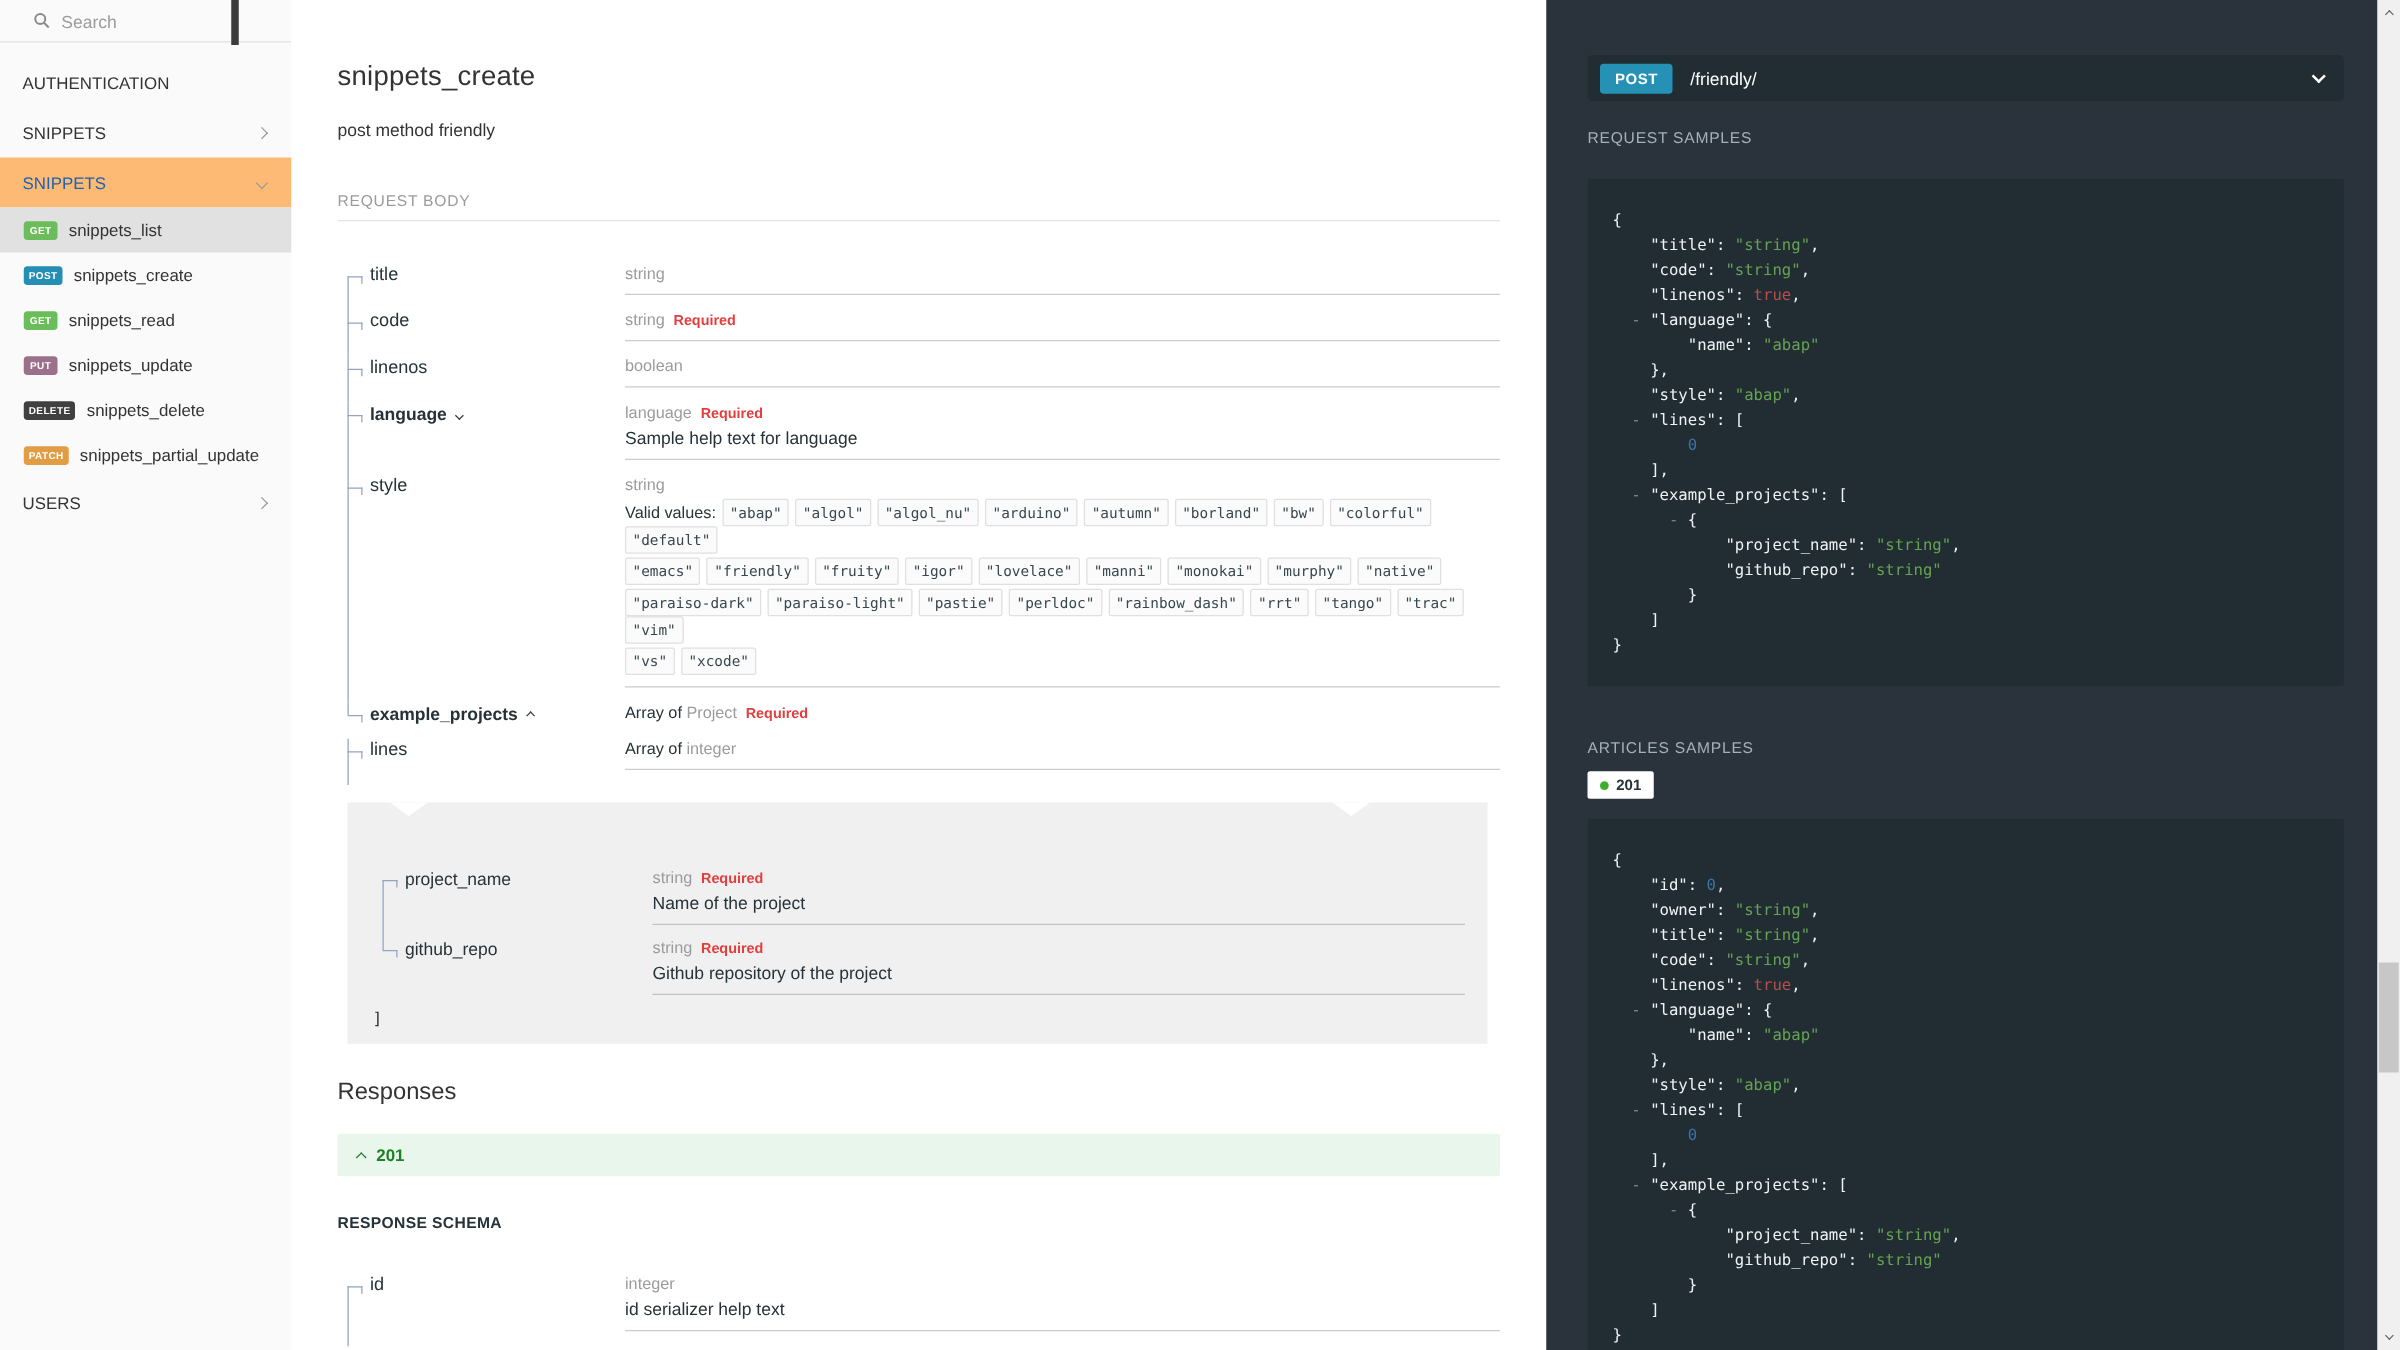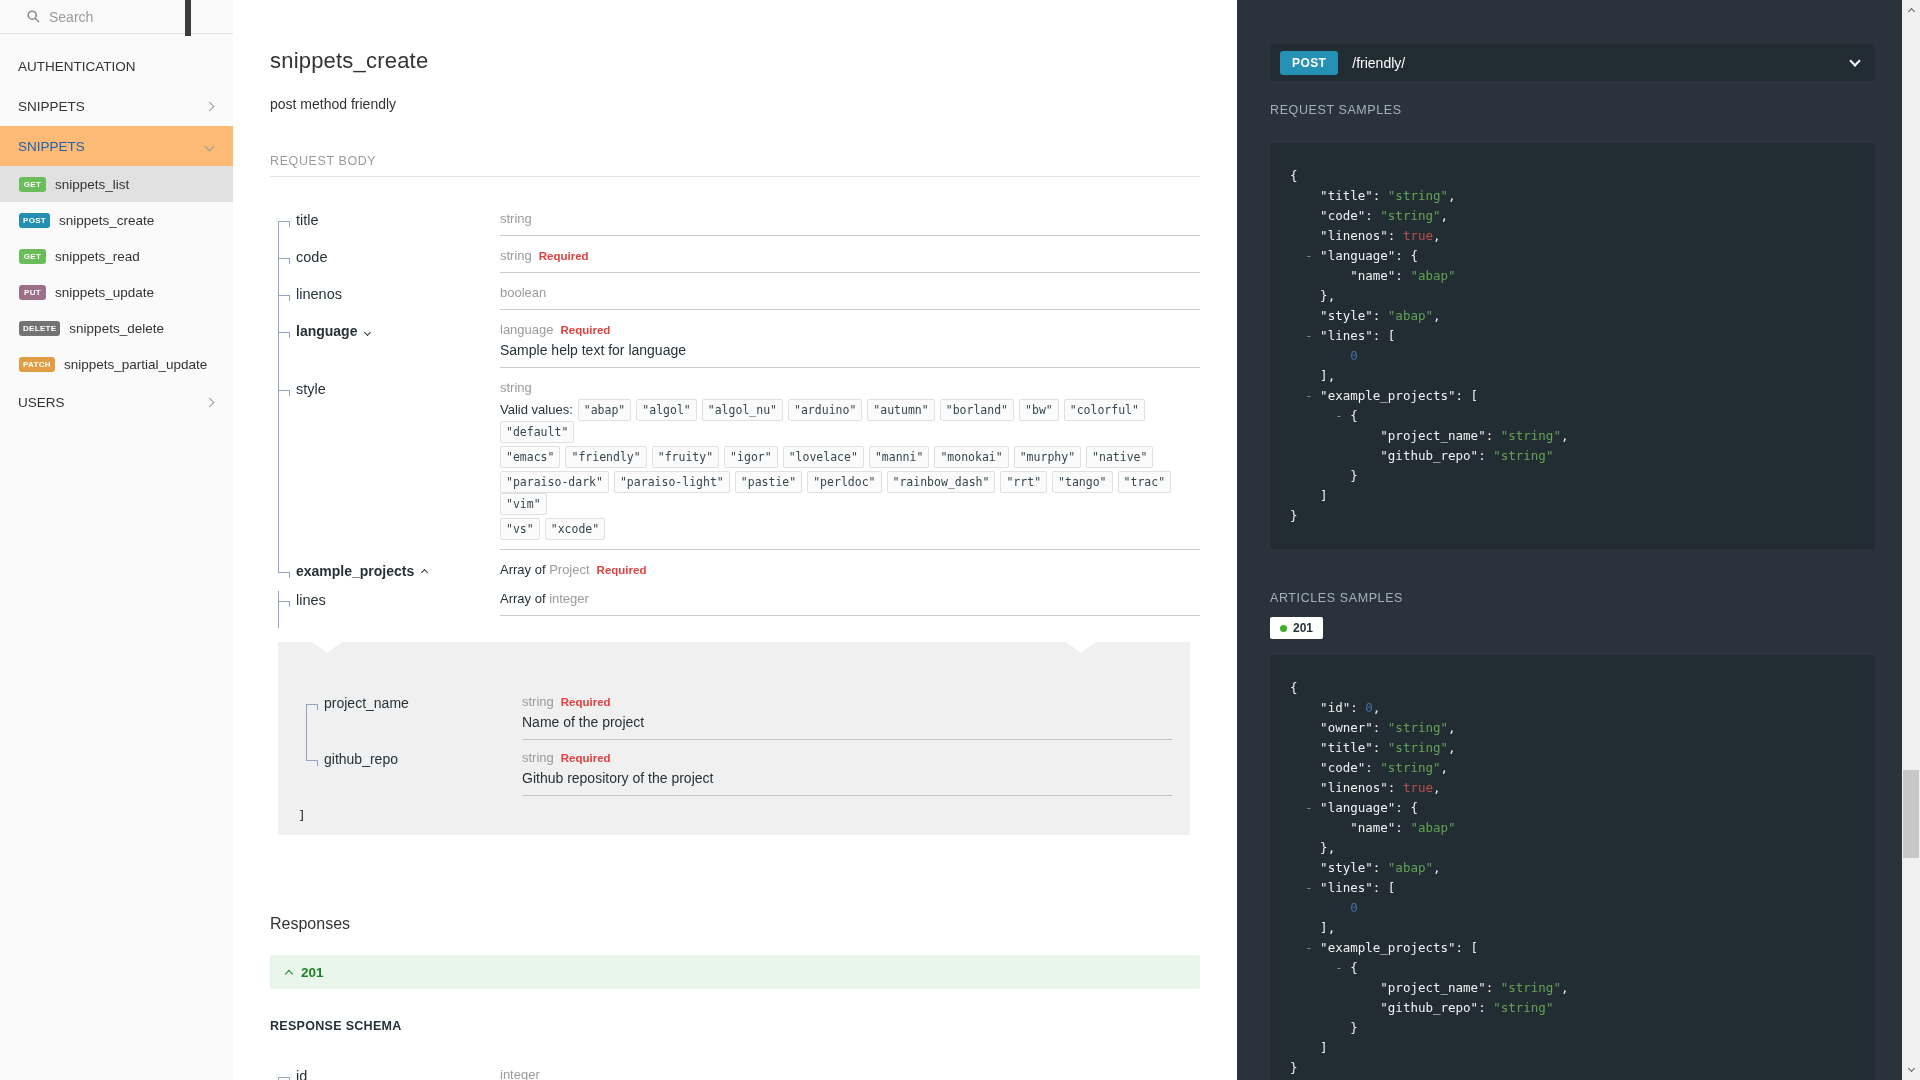--- a/index.html
+++ b/index.html
@@ -63,21 +63,21 @@
   .notch{position:absolute;top:0;width:0;height:0;border-left:15px solid transparent;border-right:15px solid transparent;border-top:11px solid #fff}
   .notch.n1{left:34px}
   .notch.n2{left:788px}
   .mono{font-family:"DejaVu Sans Mono",monospace;font-size:13px;color:#333}
   .array-close{margin-top:2px}
   .boxfields{margin-top:32px}
   .boxfields .fname{width:198px;font-size:14px}
   .boxfields .fdesc{border-bottom-color:#c2c2c2}
   .boxfields .frow{padding-bottom:10px}
 
-  .main h2{margin-top:80px;font-size:16px;font-weight:400;color:#333}
+  .main h2{margin-top:28px;font-size:19px;font-weight:400;color:#333}
   .resp-banner{margin-top:22px;height:34px;background:#e9f6ec;border-radius:2px;display:flex;align-items:center;padding:0 16px;color:#1d8127;font-size:13.5px;font-weight:600;cursor:pointer}
   .resp-banner .chev{margin-right:9px;width:6px;height:6px;border-width:1.5px;position:relative;top:2px}
   .schema-label{margin-top:30px;font-size:12.5px;font-weight:700;color:#263238;letter-spacing:.3px}
 
   
   .rpanel{width:665px;flex:none;background:#2a333b;padding:44px 27px 0 33px;overflow:hidden}
   .opbar{height:37px;background:#222c33;border-radius:4px;display:flex;align-items:center;padding:0 16px 0 10px;cursor:pointer}
   .opbadge{background:#2491b5;color:#fff;font-size:12px;font-weight:700;letter-spacing:.4px;padding:5px 12px;border-radius:3px}
   .oppath{color:#fff;font-size:14px;margin-left:14px}
   .opbar .chev{margin-left:auto}
@@ -129,21 +129,21 @@
         </div>
         <div class="sop">
           <span class="sbadge" style="background: rgb(107, 189, 91);">GET</span>
           <span class="soplabel">snippets_read</span>
         </div>
         <div class="sop">
           <span class="sbadge" style="background: rgb(155, 112, 139);">PUT</span>
           <span class="soplabel">snippets_update</span>
         </div>
         <div class="sop">
-          <span class="sbadge" style="background: #737373;">DELETE</span>
+          <span class="sbadge" style="background: #404040;">DELETE</span>
           <span class="soplabel">snippets_delete</span>
         </div>
         <div class="sop">
           <span class="sbadge" style="background: rgb(224, 157, 67);">PATCH</span>
           <span class="soplabel">snippets_partial_update</span>
         </div>
         <div class="sgroup">
           <span class="glabel">USERS</span>
           <i class="chev right"></i>
         </div>

